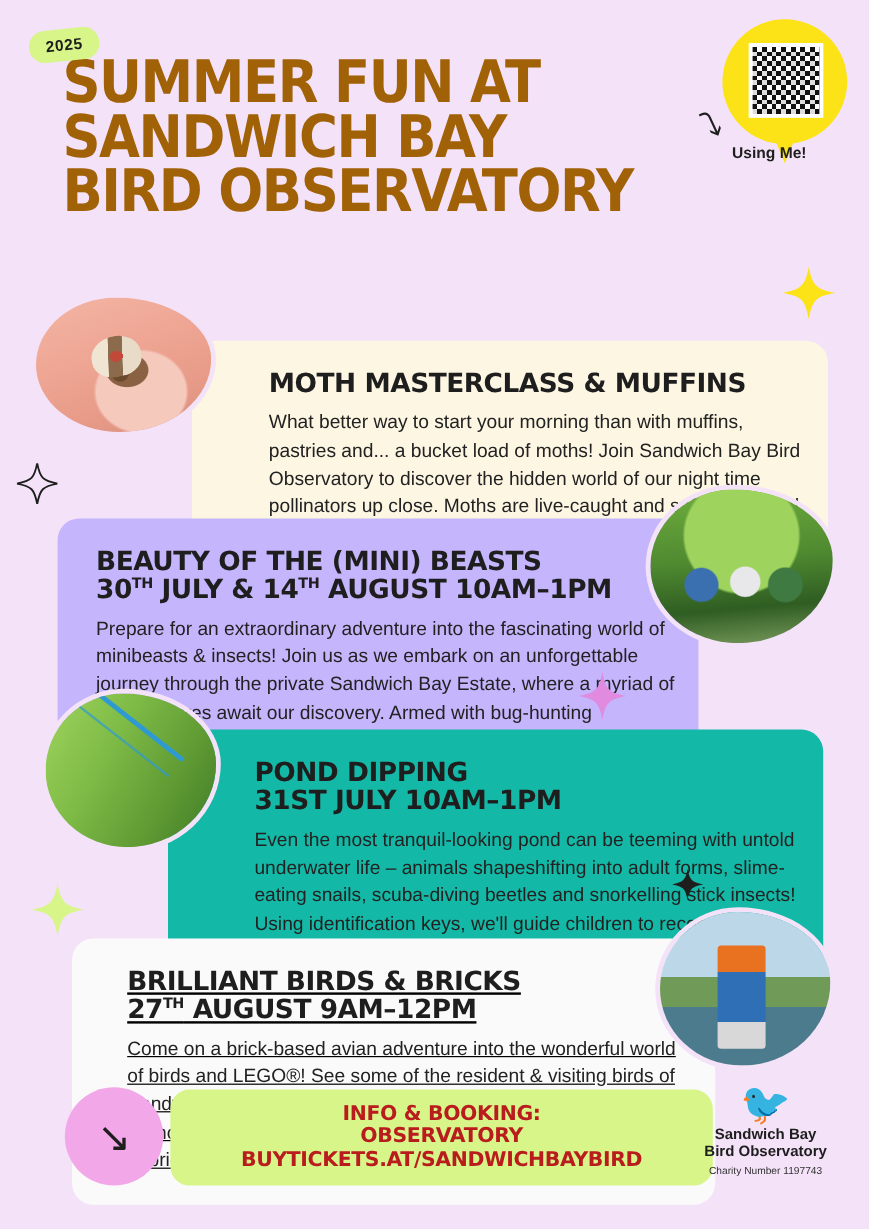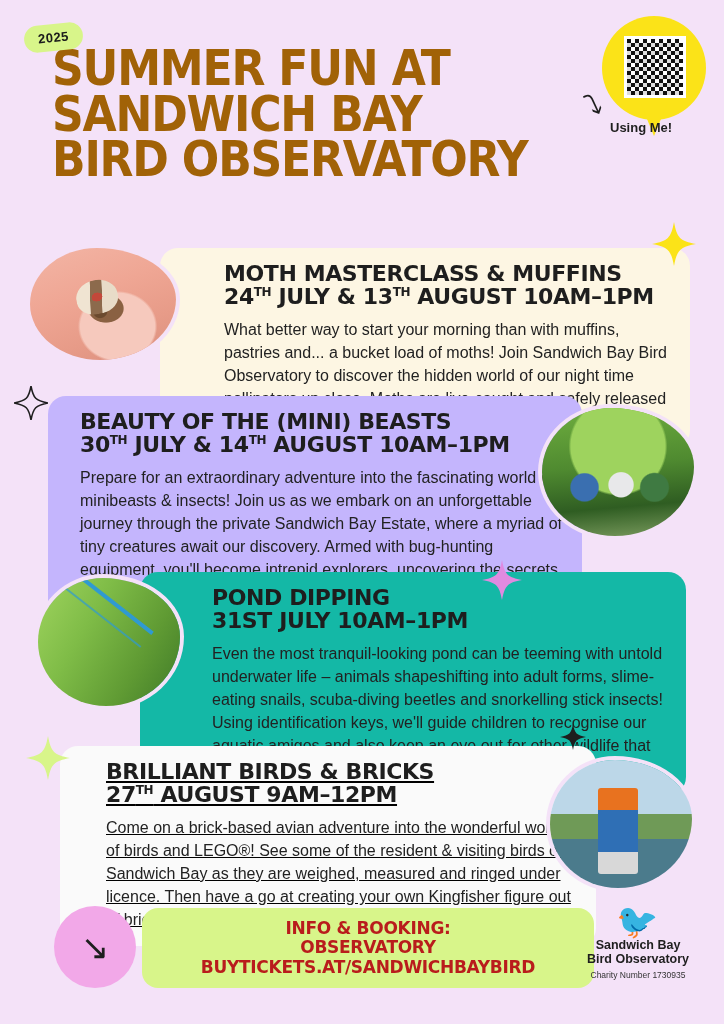--- a/index.html
+++ b/index.html
@@ -93,21 +93,22 @@
   }
 
   
   .spark { position: absolute; z-index: 4; }
   .spark svg { display: block; }
 
   
   .card {
     position: absolute;
     border-radius: 18px;
-    padding: 14px 18px;
+    padding: 25px 18px;
+    margin-top: 36px;
   }
   .card .title {
     font-family: "DejaVu Sans", sans-serif;
     font-weight: 900;
     font-size: 22px;
     line-height: 1.06;
     letter-spacing: -0.4px;
     color: #1e1e1e;
     text-transform: uppercase;
   }
@@ -297,21 +298,20 @@
   </div>
   <div class="spark" style="left:560px; top:724px;">
     <svg width="26" height="26" viewBox="0 0 44 44">
         <path d="M22 0 C25 16 28 19 44 22 C28 25 25 28 22 44 C19 28 16 25 0 22 C16 19 19 16 22 0 Z" fill="#1e1e1e"></path>
       </svg>
   </div>
 
   <div class="card" id="card-moth">
     <div class="title">
       <div>MOTH MASTERCLASS &amp; MUFFINS</div>
-      <div><span>24</span><span class="sup">TH</span><span> JULY &amp; 13</span><span class="sup">TH</span><span> AUGUST 10AM–1PM</span></div>
     </div>
     <div class="body">What better way to start your morning than with muffins, pastries and... a bucket load of moths! Join Sandwich Bay Bird Observatory to discover the hidden world of our night time pollinators up close. Moths are live-caught and safely released after identification.</div>
   </div>
   <div class="photo" id="photo-moth">
       <div class="inner"></div>
     </div>
 
   <div class="card" id="card-beasts">
     <div class="title">
       <div>BEAUTY OF THE (MINI) BEASTS</div>
@@ -352,16 +352,16 @@
       <div>INFO &amp; BOOKING:</div>
       <div>OBSERVATORY</div>
       <div>BUYTICKETS.AT/SANDWICHBAYBIRD</div>
     </div>
   </div>
 
   <div class="logo">
     <div class="bird">🐦</div>
     <div class="l1">Sandwich Bay</div>
     <div class="l2">Bird Observatory</div>
-    <div class="l3">Charity Number 1730935</div>
+    <div class="l3">Charity Number 1197743</div>
   </div>
 
 </div>
 
 </body></html>

